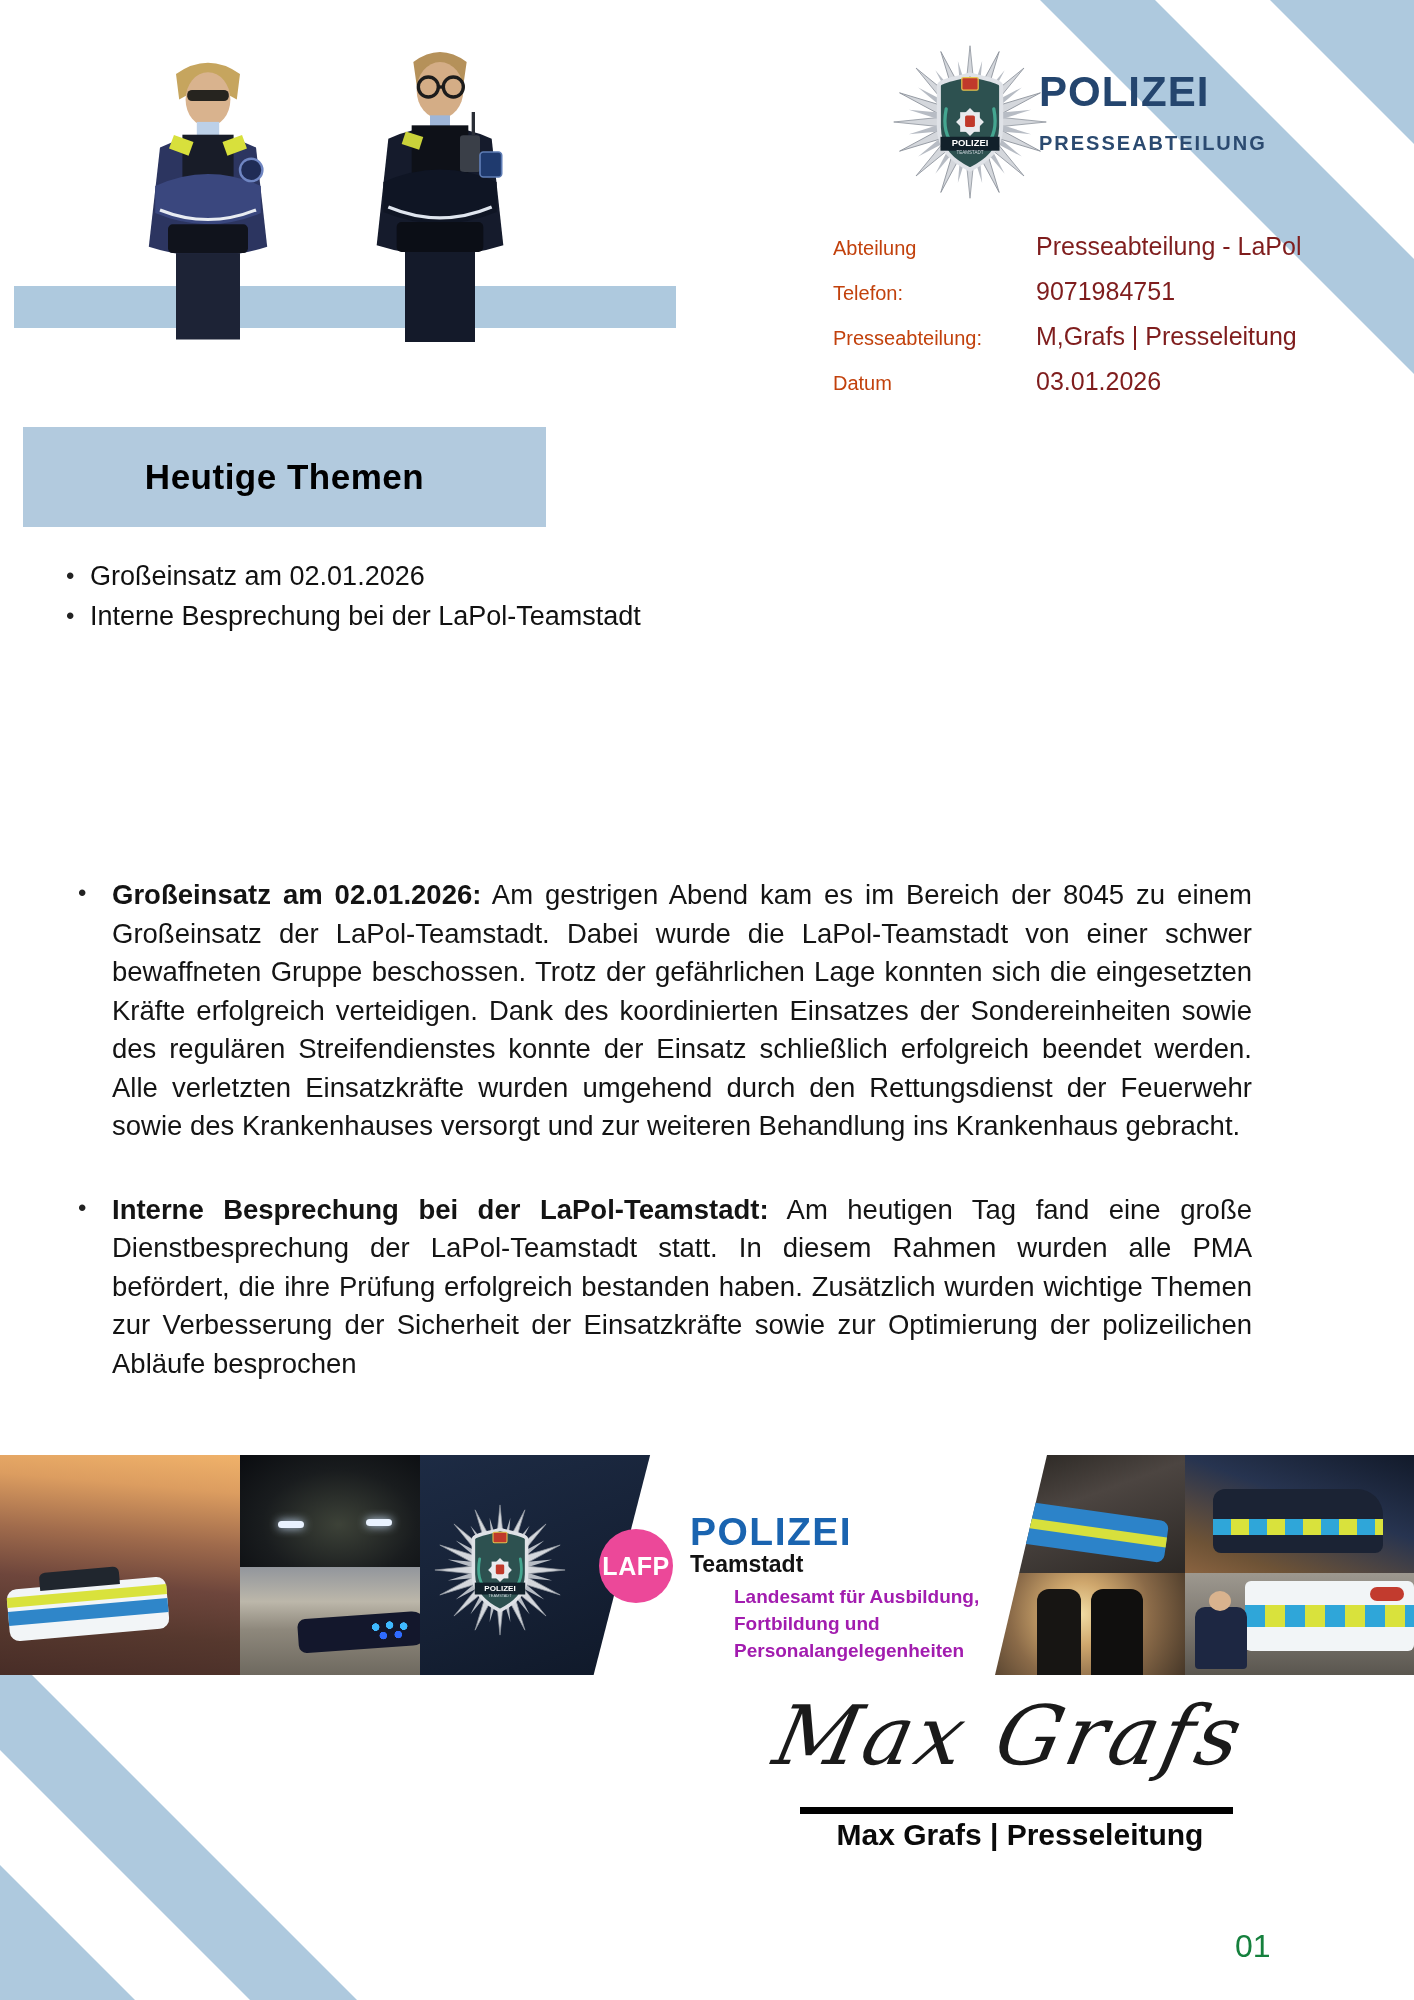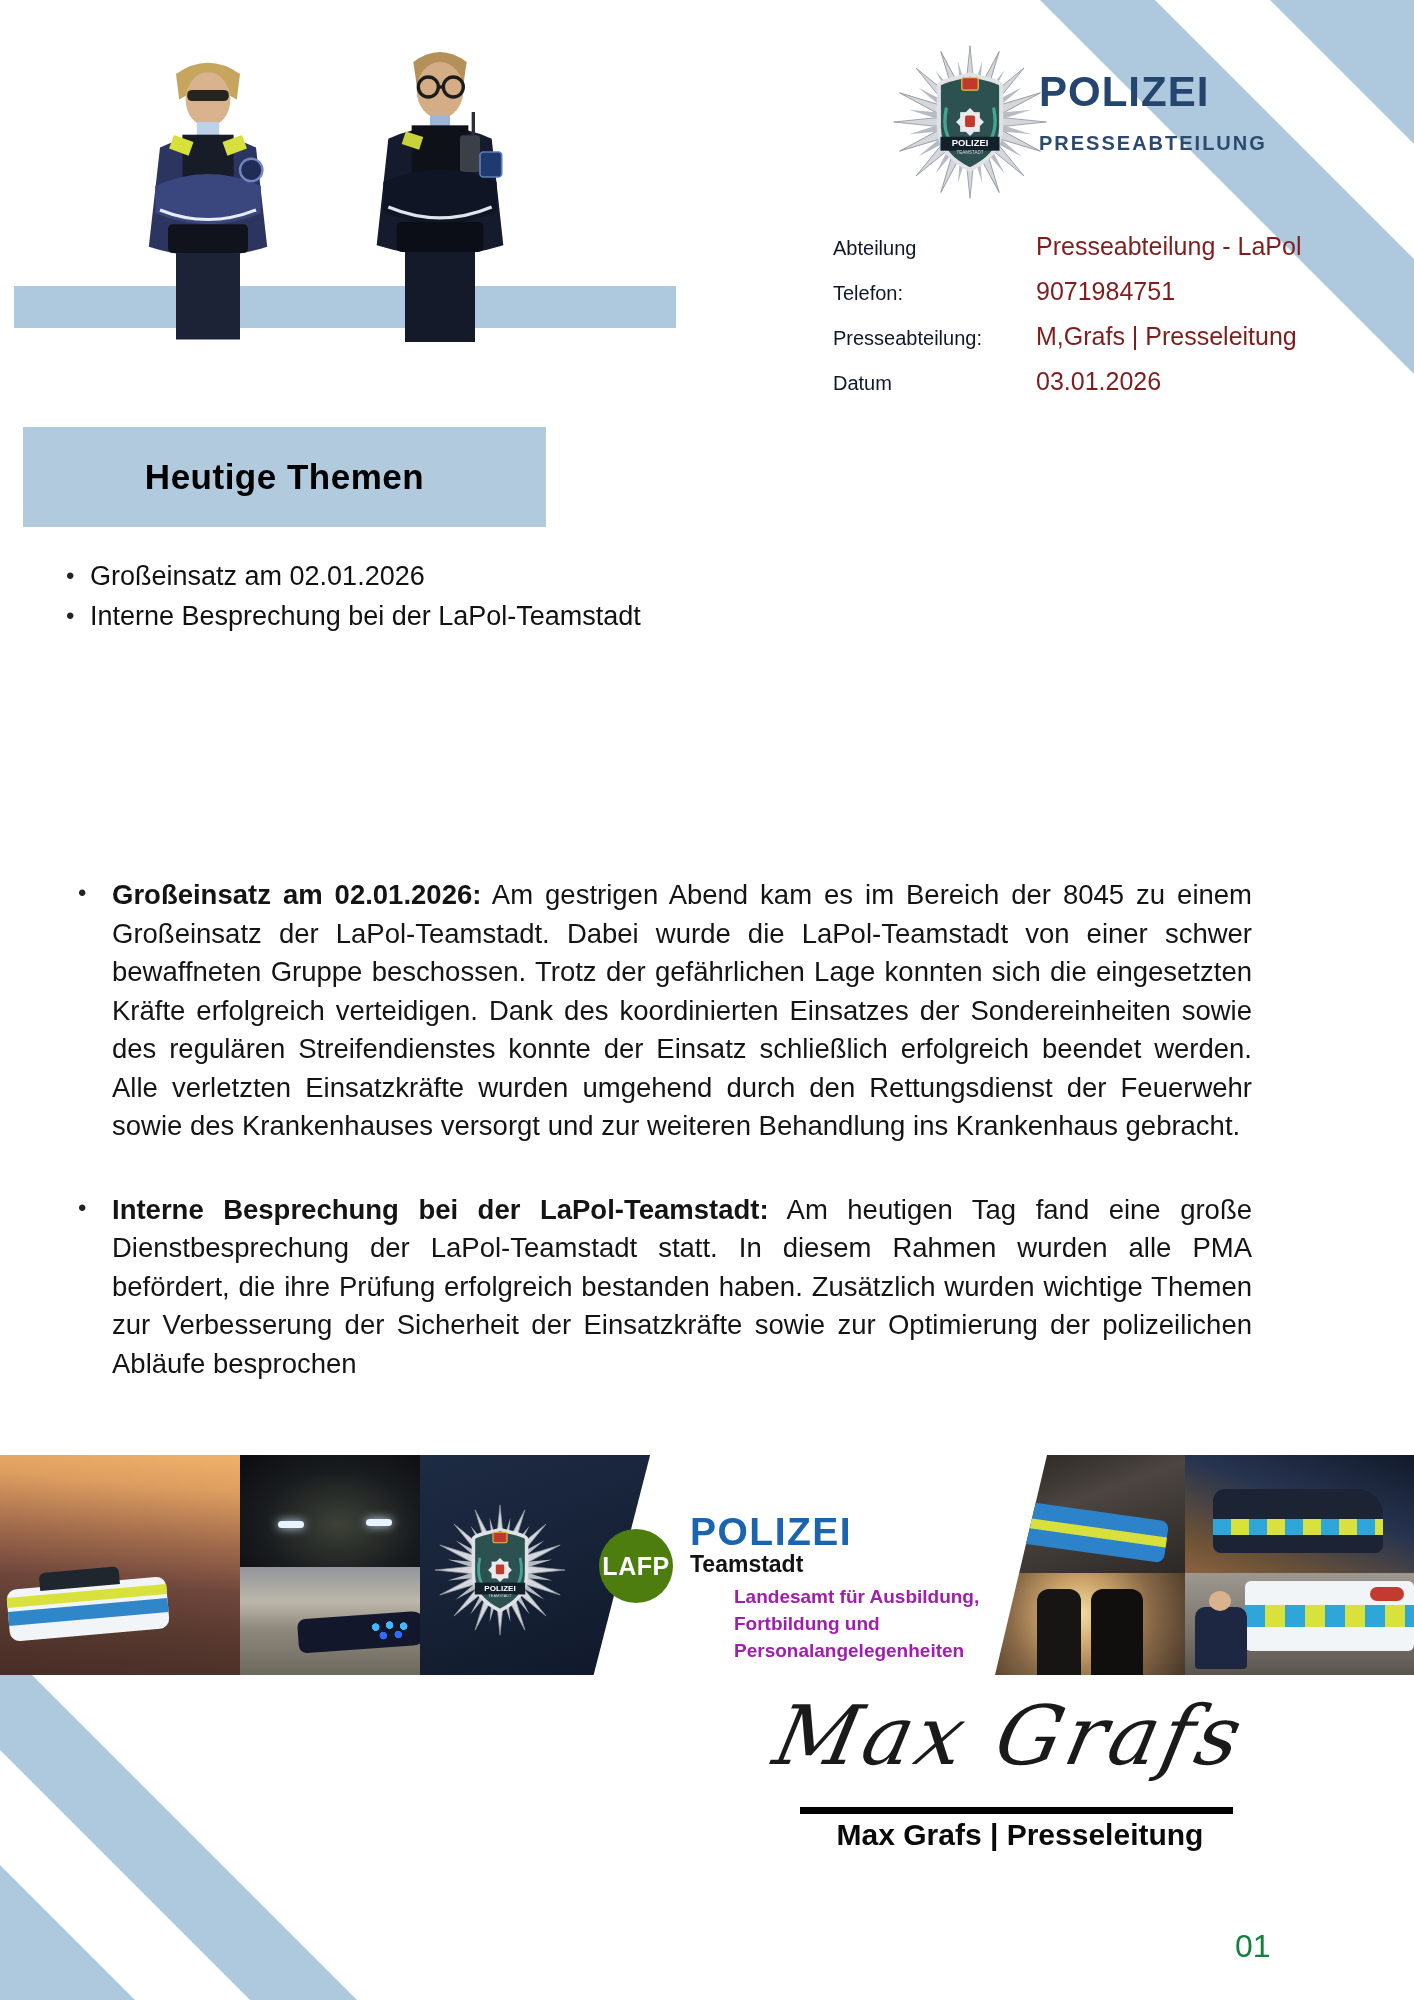--- a/index.html
+++ b/index.html
@@ -9,21 +9,21 @@
 
   
   .officer-bar{position:absolute;left:14px;top:286px;width:662px;height:42px;background:#aec9de;}
   .officer{position:absolute;}
   .badge-svg{position:absolute;}
   .brand{position:absolute;left:1039px;top:68px;}
   .brand-title{font-size:42px;font-weight:bold;color:#24456e;letter-spacing:1px;}
   .brand-sub{font-size:20px;font-weight:bold;color:#2b4a70;letter-spacing:2px;margin-top:16px;}
   .contact{position:absolute;left:833px;top:232px;width:560px;}
   .contact-row{display:flex;align-items:baseline;height:45px;}
-  .c-label{width:203px;font-size:20px;color:#0f172a;}
+  .c-label{width:203px;font-size:20px;color:#c2410c;}
   .c-value{font-size:25px;color:#7f1d1d;}
 
   
   .section-box{position:absolute;left:23px;width:523px;background:#b2cade;display:flex;
                align-items:center;justify-content:center;}
   .section-box.t1{top:427px;height:100px;}
   .section-box.t2{top:742px;height:106px;}
   .section-title{font-size:35px;font-weight:bold;color:#000;letter-spacing:0.5px;}
 
   
@@ -59,21 +59,21 @@
   .lightbar .dots{position:absolute;right:8px;top:7px;width:52px;height:20px;
     background:radial-gradient(circle 4px at 8px 6px,#3fb9ff 90%,transparent),
                radial-gradient(circle 4px at 22px 5px,#3fb9ff 90%,transparent),
                radial-gradient(circle 4px at 36px 7px,#3fb9ff 90%,transparent),
                radial-gradient(circle 4px at 15px 15px,#2f6bff 90%,transparent),
                radial-gradient(circle 4px at 30px 15px,#2f6bff 90%,transparent);}
   .t-navy{left:420px;top:0;width:248px;height:220px;
     background:linear-gradient(160deg,#1d2b44 0%,#152034 60%,#0f1828 100%);
     clip-path:polygon(0 0,92.8% 0,70% 100%,0 100%);}
   .lafp-circle{position:absolute;left:599px;top:74px;width:74px;height:74px;border-radius:50%;
-    background:#4d7c0f;display:flex;align-items:center;justify-content:center;
+    background:#ec4899;display:flex;align-items:center;justify-content:center;
     color:#fff;font-weight:bold;font-size:25px;letter-spacing:0.5px;}
   .lafp-text{position:absolute;left:690px;top:58px;}
   .lafp-org{font-size:39px;font-weight:bold;color:#1a64b0;letter-spacing:1.5px;line-height:38px;}
   .lafp-city{font-size:23px;font-weight:bold;color:#121212;line-height:27px;}
   .lafp-sub{margin-top:5px;}
   .lafp-sub-line{font-size:19px;font-weight:bold;color:#a21caf;line-height:27px;margin-left:44px;}
   .r-collage{position:absolute;left:995px;top:0;width:419px;height:220px;
     clip-path:polygon(52px 0,100% 0,100% 100%,0 100%);}
   .t-garage{left:0;top:0;width:190px;height:118px;
     background:linear-gradient(160deg,#26231f 0%,#4c4541 40%,#2c2825 100%);}

